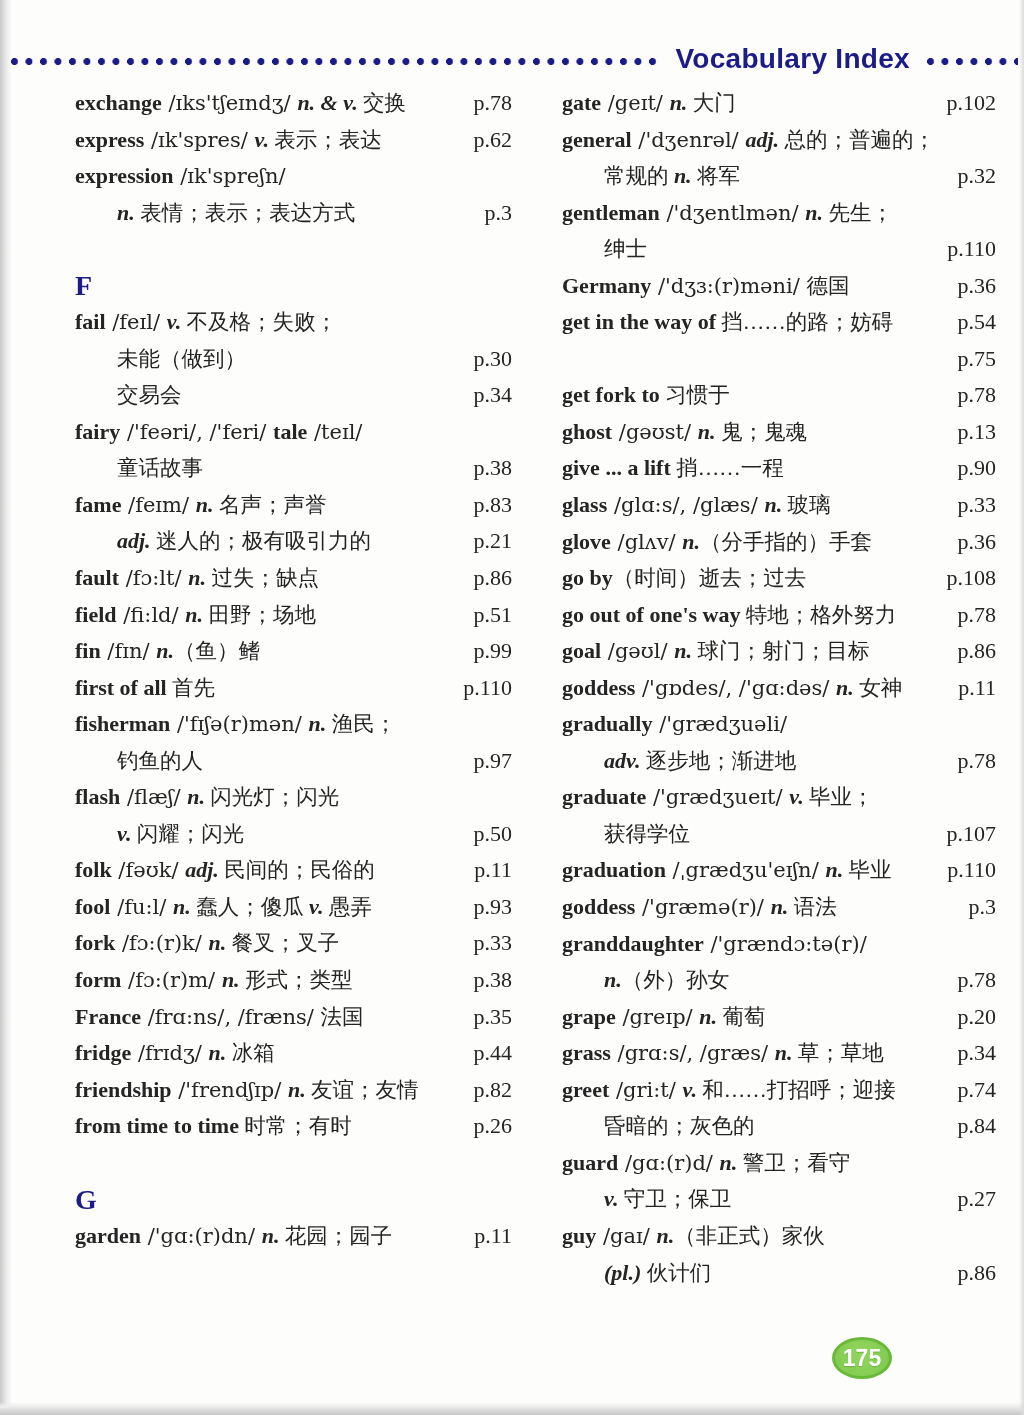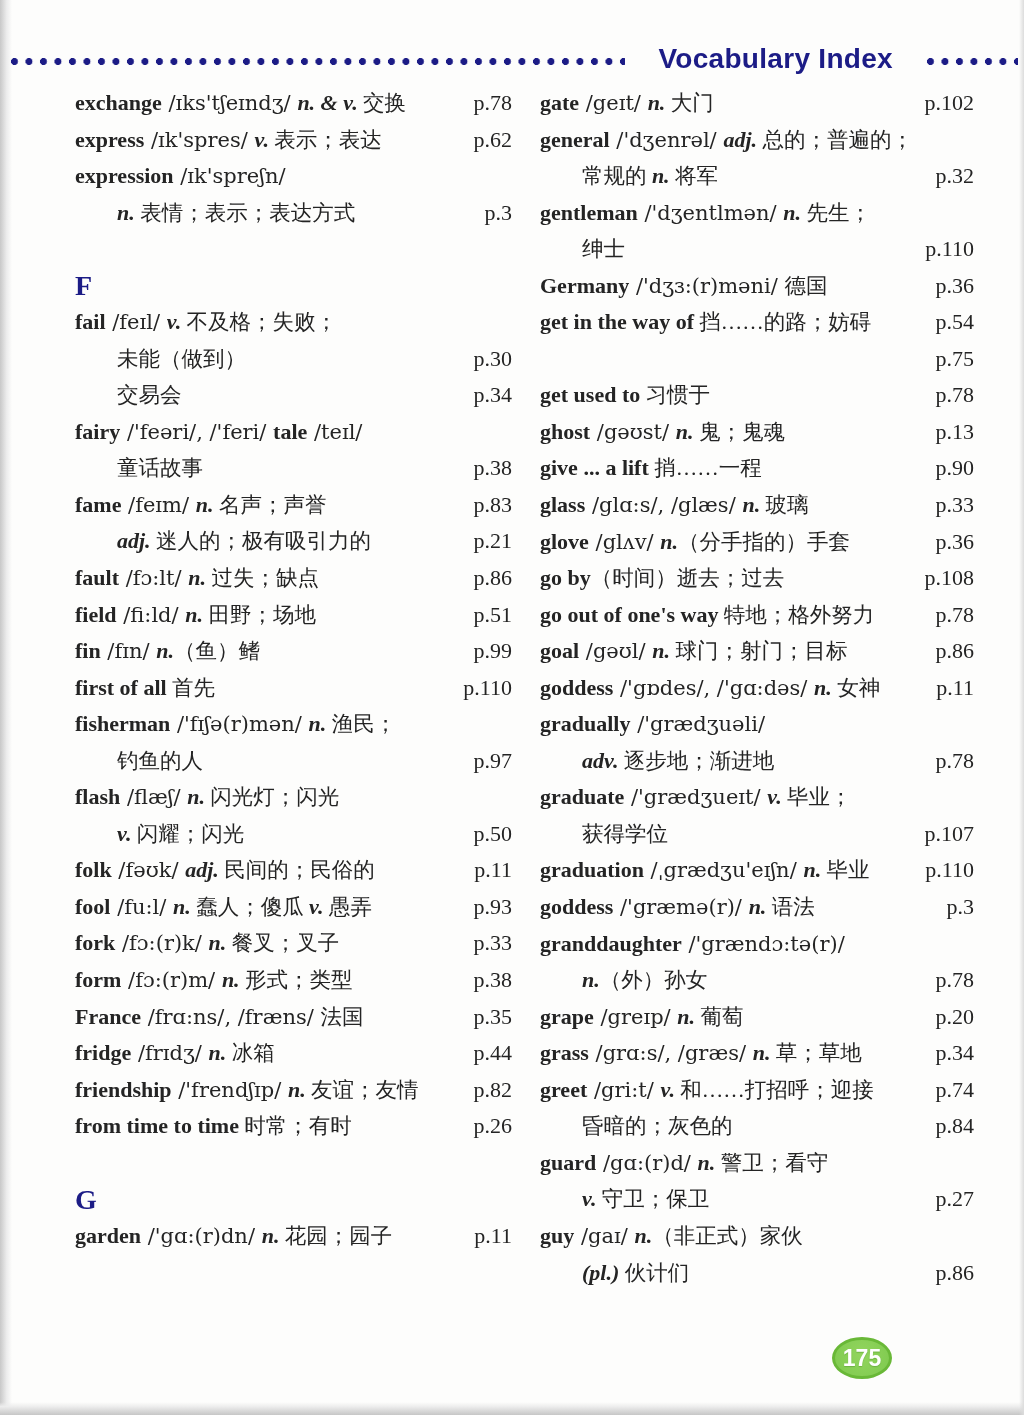--- a/index.html
+++ b/index.html
@@ -15,34 +15,34 @@
   
   .edge-left  { position:absolute; left:0; top:0; width:12px; height:100%;
                 background:linear-gradient(to right,#c8c8c8,#ececec 55%,rgba(255,255,255,0)); }
   .edge-bottom{ position:absolute; left:0; bottom:0; width:100%; height:13px;
                 background:linear-gradient(to top,#c6c6c6,#ededed 65%,rgba(255,255,255,0)); }
   .edge-right { position:absolute; right:0; top:0; width:5px; height:100%;
                 background:linear-gradient(to left,#dcdcdc,rgba(255,255,255,0)); }
 
   
   .header { position:absolute; top:42px; left:10px; right:6px; height:34px;
-            display:flex; align-items:center;gap:17px; }
+            display:flex; align-items:center; }
   .dots { height:9px; align-self:center; margin-top:4px;
           background-image:radial-gradient(circle at 4.5px 4.5px, var(--accent-navy,#1c1c86) 3.2px, rgba(28,28,134,0) 3.8px);
           background-size:14.5px 9px; background-repeat:repeat-x; }
   .dots-left  { flex:1 1 auto; }
   .dots-right { flex:0 0 92px; }
   .header-title { font-family:"Liberation Sans", sans-serif; font-weight:bold;
                   font-size:28px; color:var(--accent-navy,#1c1c86);
                   margin:0 16px; white-space:nowrap; letter-spacing:0.3px; }
 
   
   .col { position:absolute; top:85px; }
   #col-left  { left:75px;  width:437px; }
-  #col-right { left:540px; width:434px; }
+  #col-right { left:562px; width:434px; }
 
   .line { display:flex; align-items:baseline; line-height:36.55px; font-size:22px; }
   .line-text { white-space:pre; }
   .indent .line-text { padding-left:42px; }
   .page-ref { margin-left:auto; padding-left:10px; flex:0 0 auto; font-size:22px; }
 
   .w   { font-weight:bold; }
   .ph  { font-family:"DejaVu Serif", "Liberation Serif", serif; font-size:21px; }
   .pos { font-style:italic; font-weight:bold; }
   .cn  { font-family:"Liberation Serif", serif; font-size:21.5px; }
@@ -209,21 +209,21 @@
       <span class="page-ref">p.36</span>
     </div>
     <div class="line">
       <span class="line-text"><span class="w">get in the way of</span><span class="cn"> 挡……的路；妨碍</span></span>
       <span class="page-ref">p.54</span>
     </div>
     <div class="line">
       <span class="page-ref">p.75</span>
     </div>
     <div class="line">
-      <span class="line-text"><span class="w">get used to</span><span class="cn"> 习惯于</span></span>
+      <span class="line-text"><span class="w">get fork to</span><span class="cn"> 习惯于</span></span>
       <span class="page-ref">p.78</span>
     </div>
     <div class="line">
       <span class="line-text"><span class="w">ghost</span><span class="ph"> /gəʊst/ </span><span class="pos">n.</span><span class="cn"> 鬼；鬼魂</span></span>
       <span class="page-ref">p.13</span>
     </div>
     <div class="line">
       <span class="line-text"><span class="w">give ... a lift</span><span class="cn"> 捎……一程</span></span>
       <span class="page-ref">p.90</span>
     </div>

